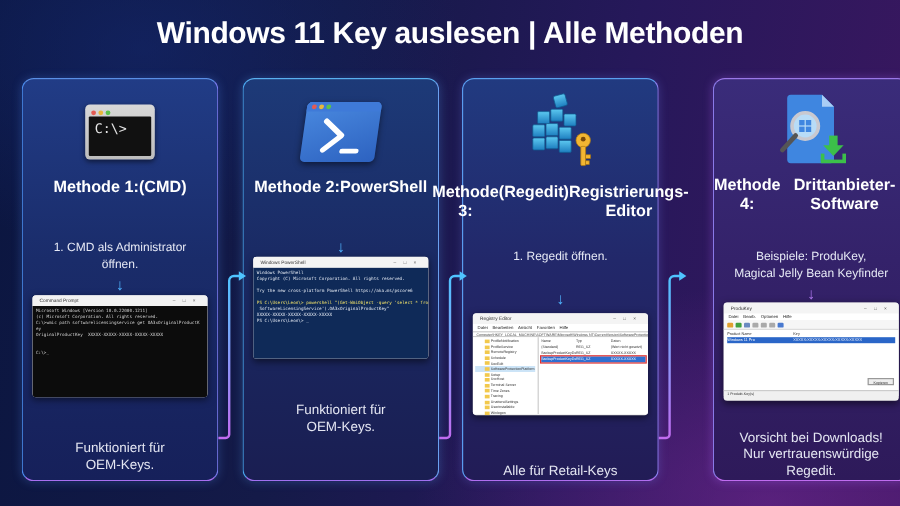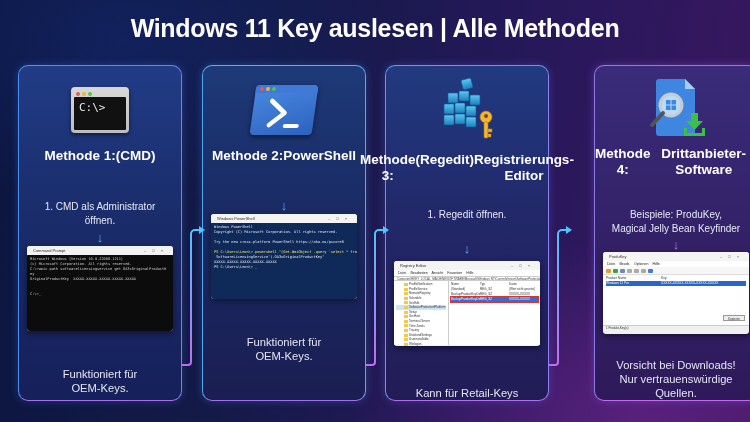--- a/index.html
+++ b/index.html
@@ -273,21 +273,21 @@
           </div>
         <div class="reg-row sel">
             <span>BackupProductKeyDefault</span>
             <span>REG_SZ</span>
             <span>XXXXX-XXXXX</span>
           </div>
       </div>
     </div>
   </div>
   <div class="note">
-    <div>Kann für Retail-Keys</div>
+    <div>Alle für Retail-Keys</div>
   </div>
 </div>
 
 <div class="card c4">
   <div class="icon-wrap">
     <svg width="74" height="64" viewBox="0 0 74 64">
       <path d="M20 2 H46 L56 12 V56 a3 3 0 0 1 -3 3 H20 a3 3 0 0 1 -3 -3 V5 a3 3 0 0 1 3 -3z" fill="#3f86e0"></path>
       <path d="M46 2 V12 H56z" fill="#a9cdf5"></path>
       <circle cx="32" cy="28" r="11" fill="#b8dcf7" stroke="#c9c9d0" stroke-width="3"></circle>
       <g fill="#3f86e0">
@@ -336,21 +336,21 @@
           <span>Windows 11 Pro</span>
           <span>XXXXX-XXXXX-XXXXX-XXXXX-XXXXX</span>
         </div>
       <div class="pk-btn">Kopieren</div>
     </div>
     <div class="status">1 Produkt-Key(s)</div>
   </div>
   <div class="note" style="margin-top:24px">
     <div>Vorsicht bei Downloads!</div>
     <div>Nur vertrauenswürdige</div>
-    <div>Quellen.</div>
+    <div>Regedit.</div>
   </div>
 </div>
 
 <svg class="conn" style="left:178px; top:220px;" width="30" height="150" viewBox="0 0 30 150">
   <defs>
       <linearGradient id="g1" x1="0" y1="1" x2="0" y2="0">
         <stop offset="0" stop-color="#c06cf0"></stop>
         <stop offset="1" stop-color="#4fc4ff"></stop>
       </linearGradient>
     </defs>

